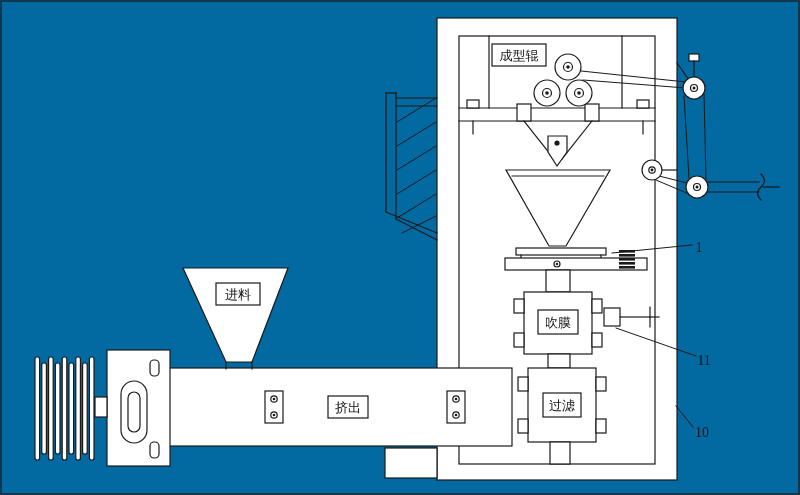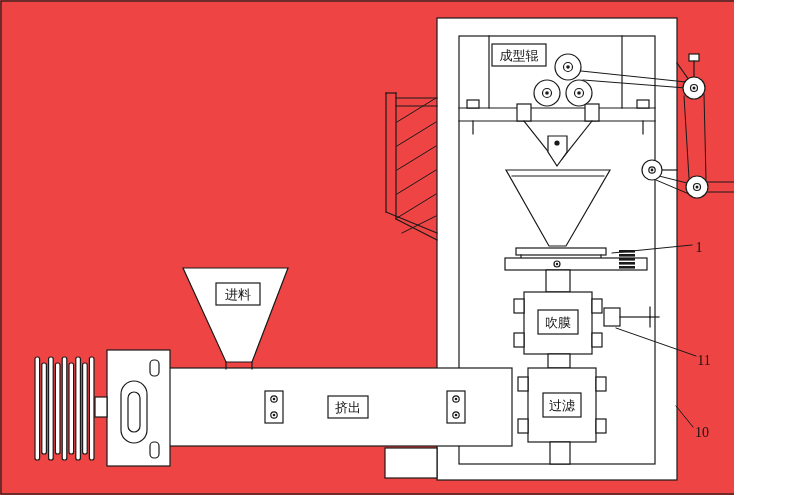--- a/index.html
+++ b/index.html
@@ -1,17 +1,17 @@
 <!DOCTYPE html>
 <html><head>
 <meta charset="utf-8">
 <style>
   * { margin:0; padding:0; box-sizing:border-box; }
   body { background:#ffffff; font-family:"Liberation Sans", sans-serif; }
-  .stage { width:734px; height:495px; background:#ef4444; position:relative; overflow:hidden; }
+  .stage { width:800px; height:495px; background:#0369a1; position:relative; overflow:hidden; }
   svg { display:block; }
   .ln   { stroke:#1a1a1a; stroke-width:1.2; fill:none; stroke-linecap:square; }
   .thin { stroke-width:1; }
   .solid{ fill:#ffffff; }
   .fill { fill:#1a1a1a; stroke:none; }
   text.txt { font-family:"Liberation Sans", sans-serif; font-size:13px; fill:#111111; stroke:none; text-anchor:middle; }
   text.num { font-family:"Liberation Serif", serif; font-size:14px; fill:#111111; stroke:none; text-anchor:middle; }
 </style>
 </head>
 <body>

